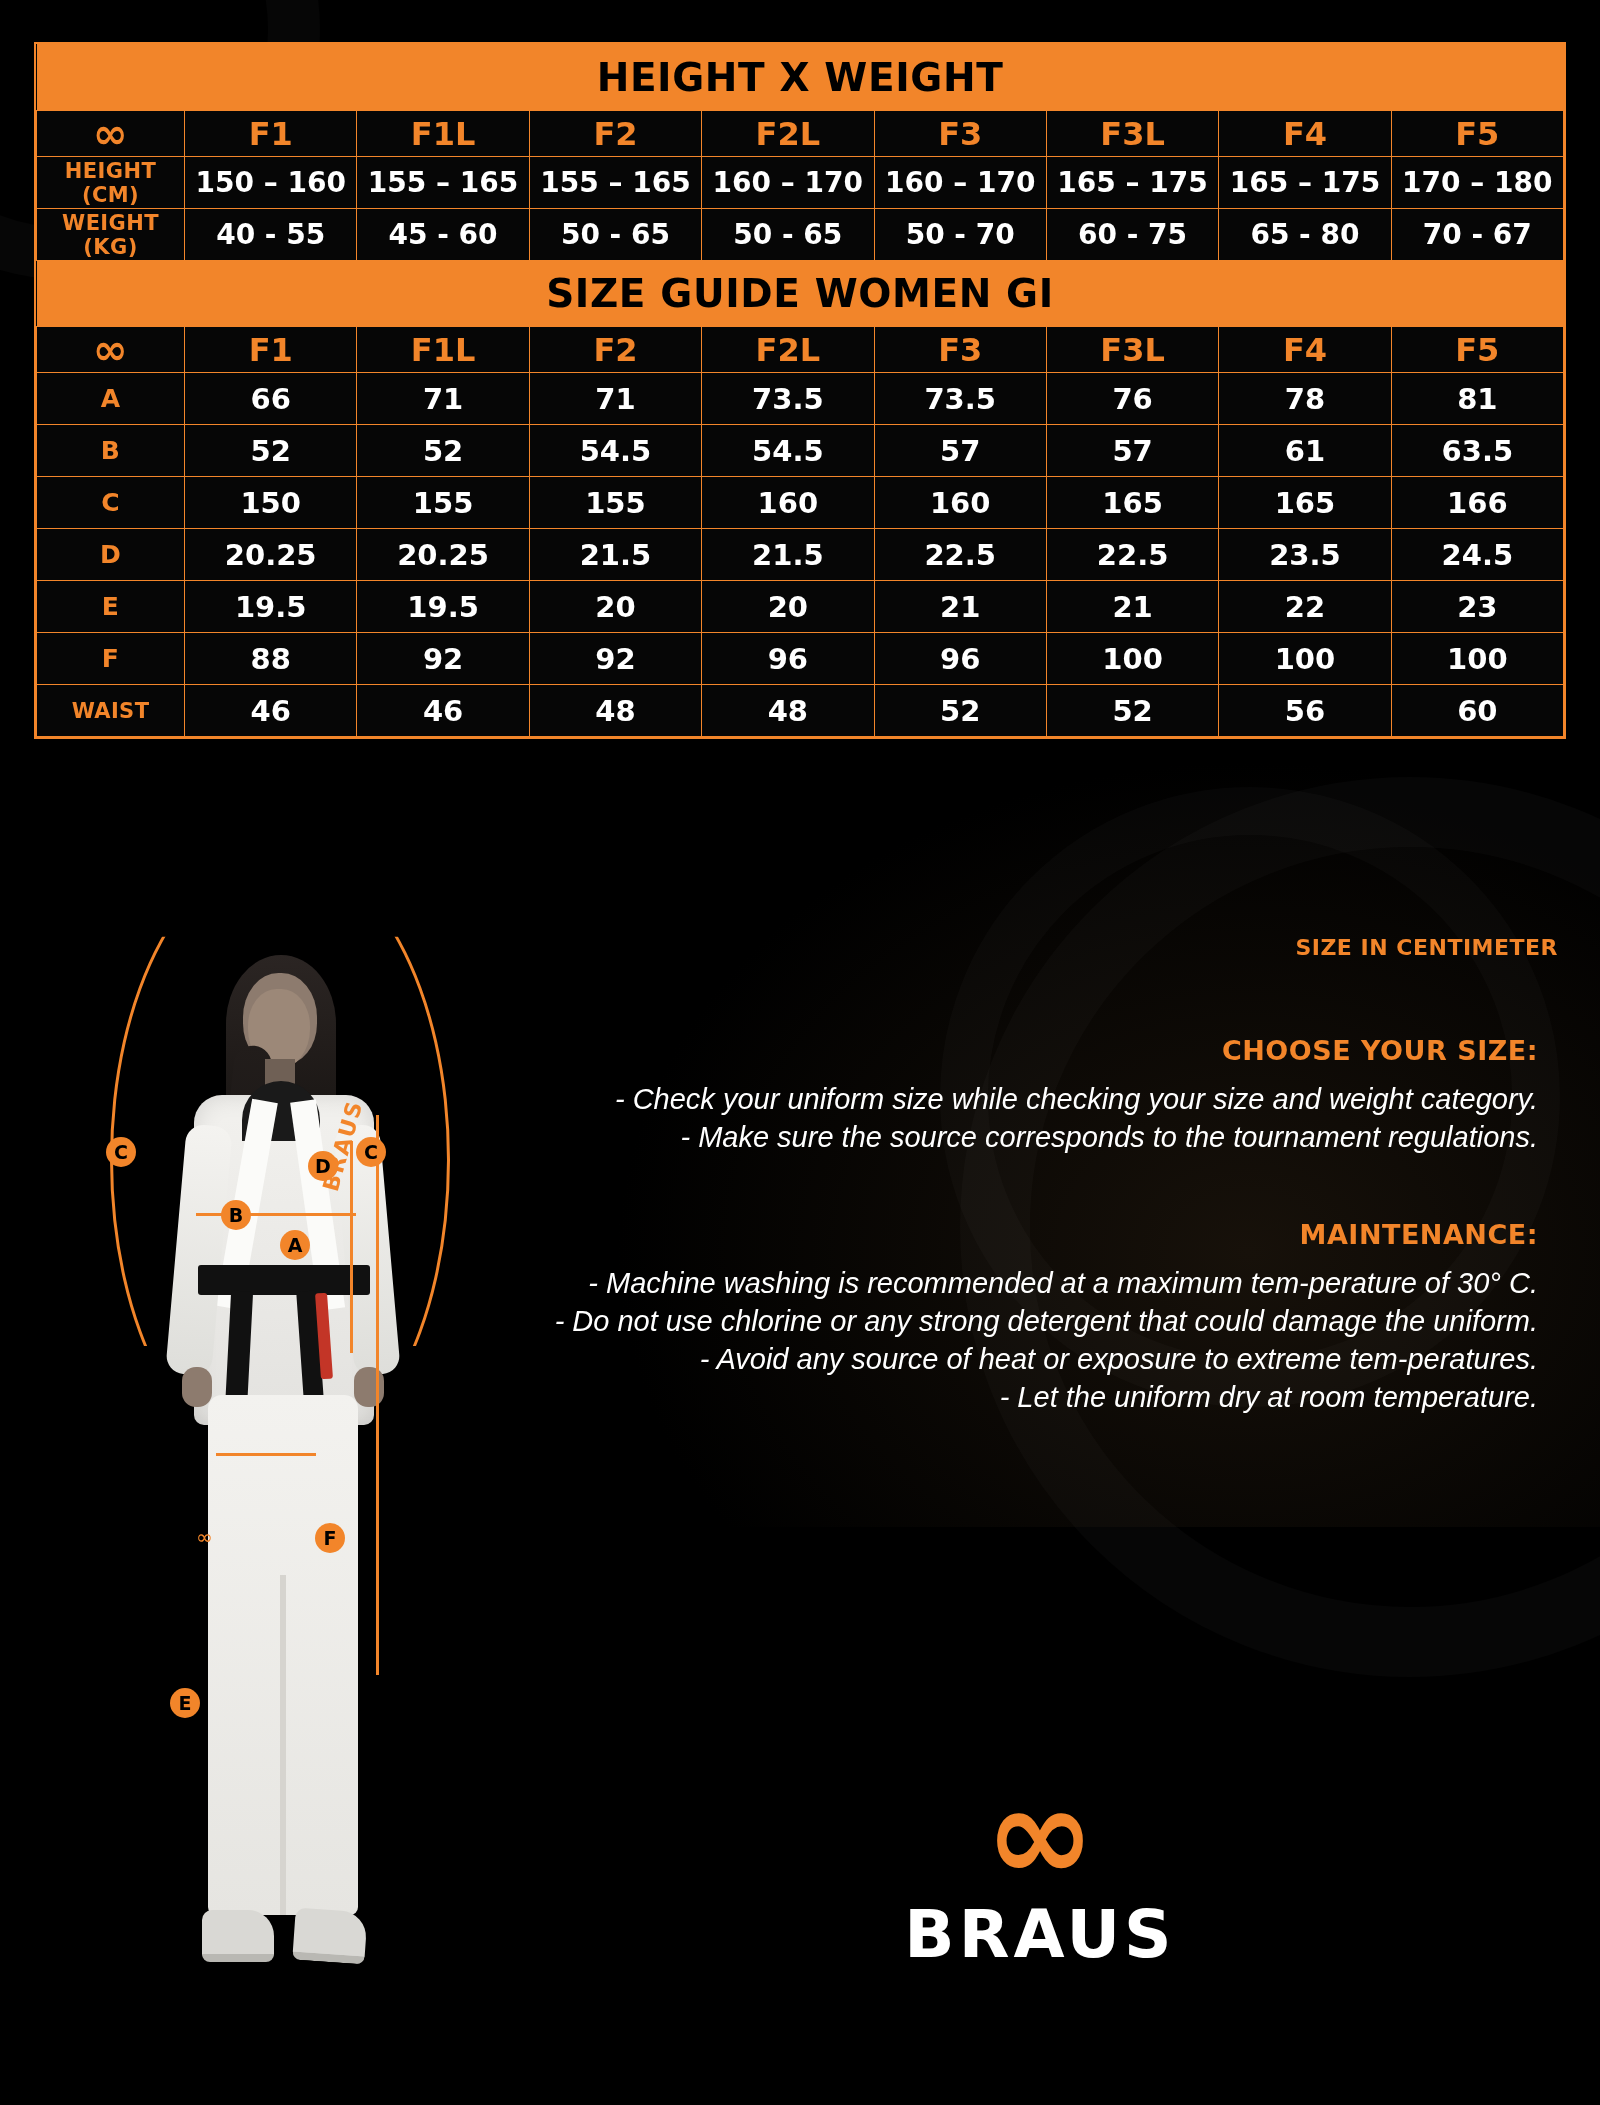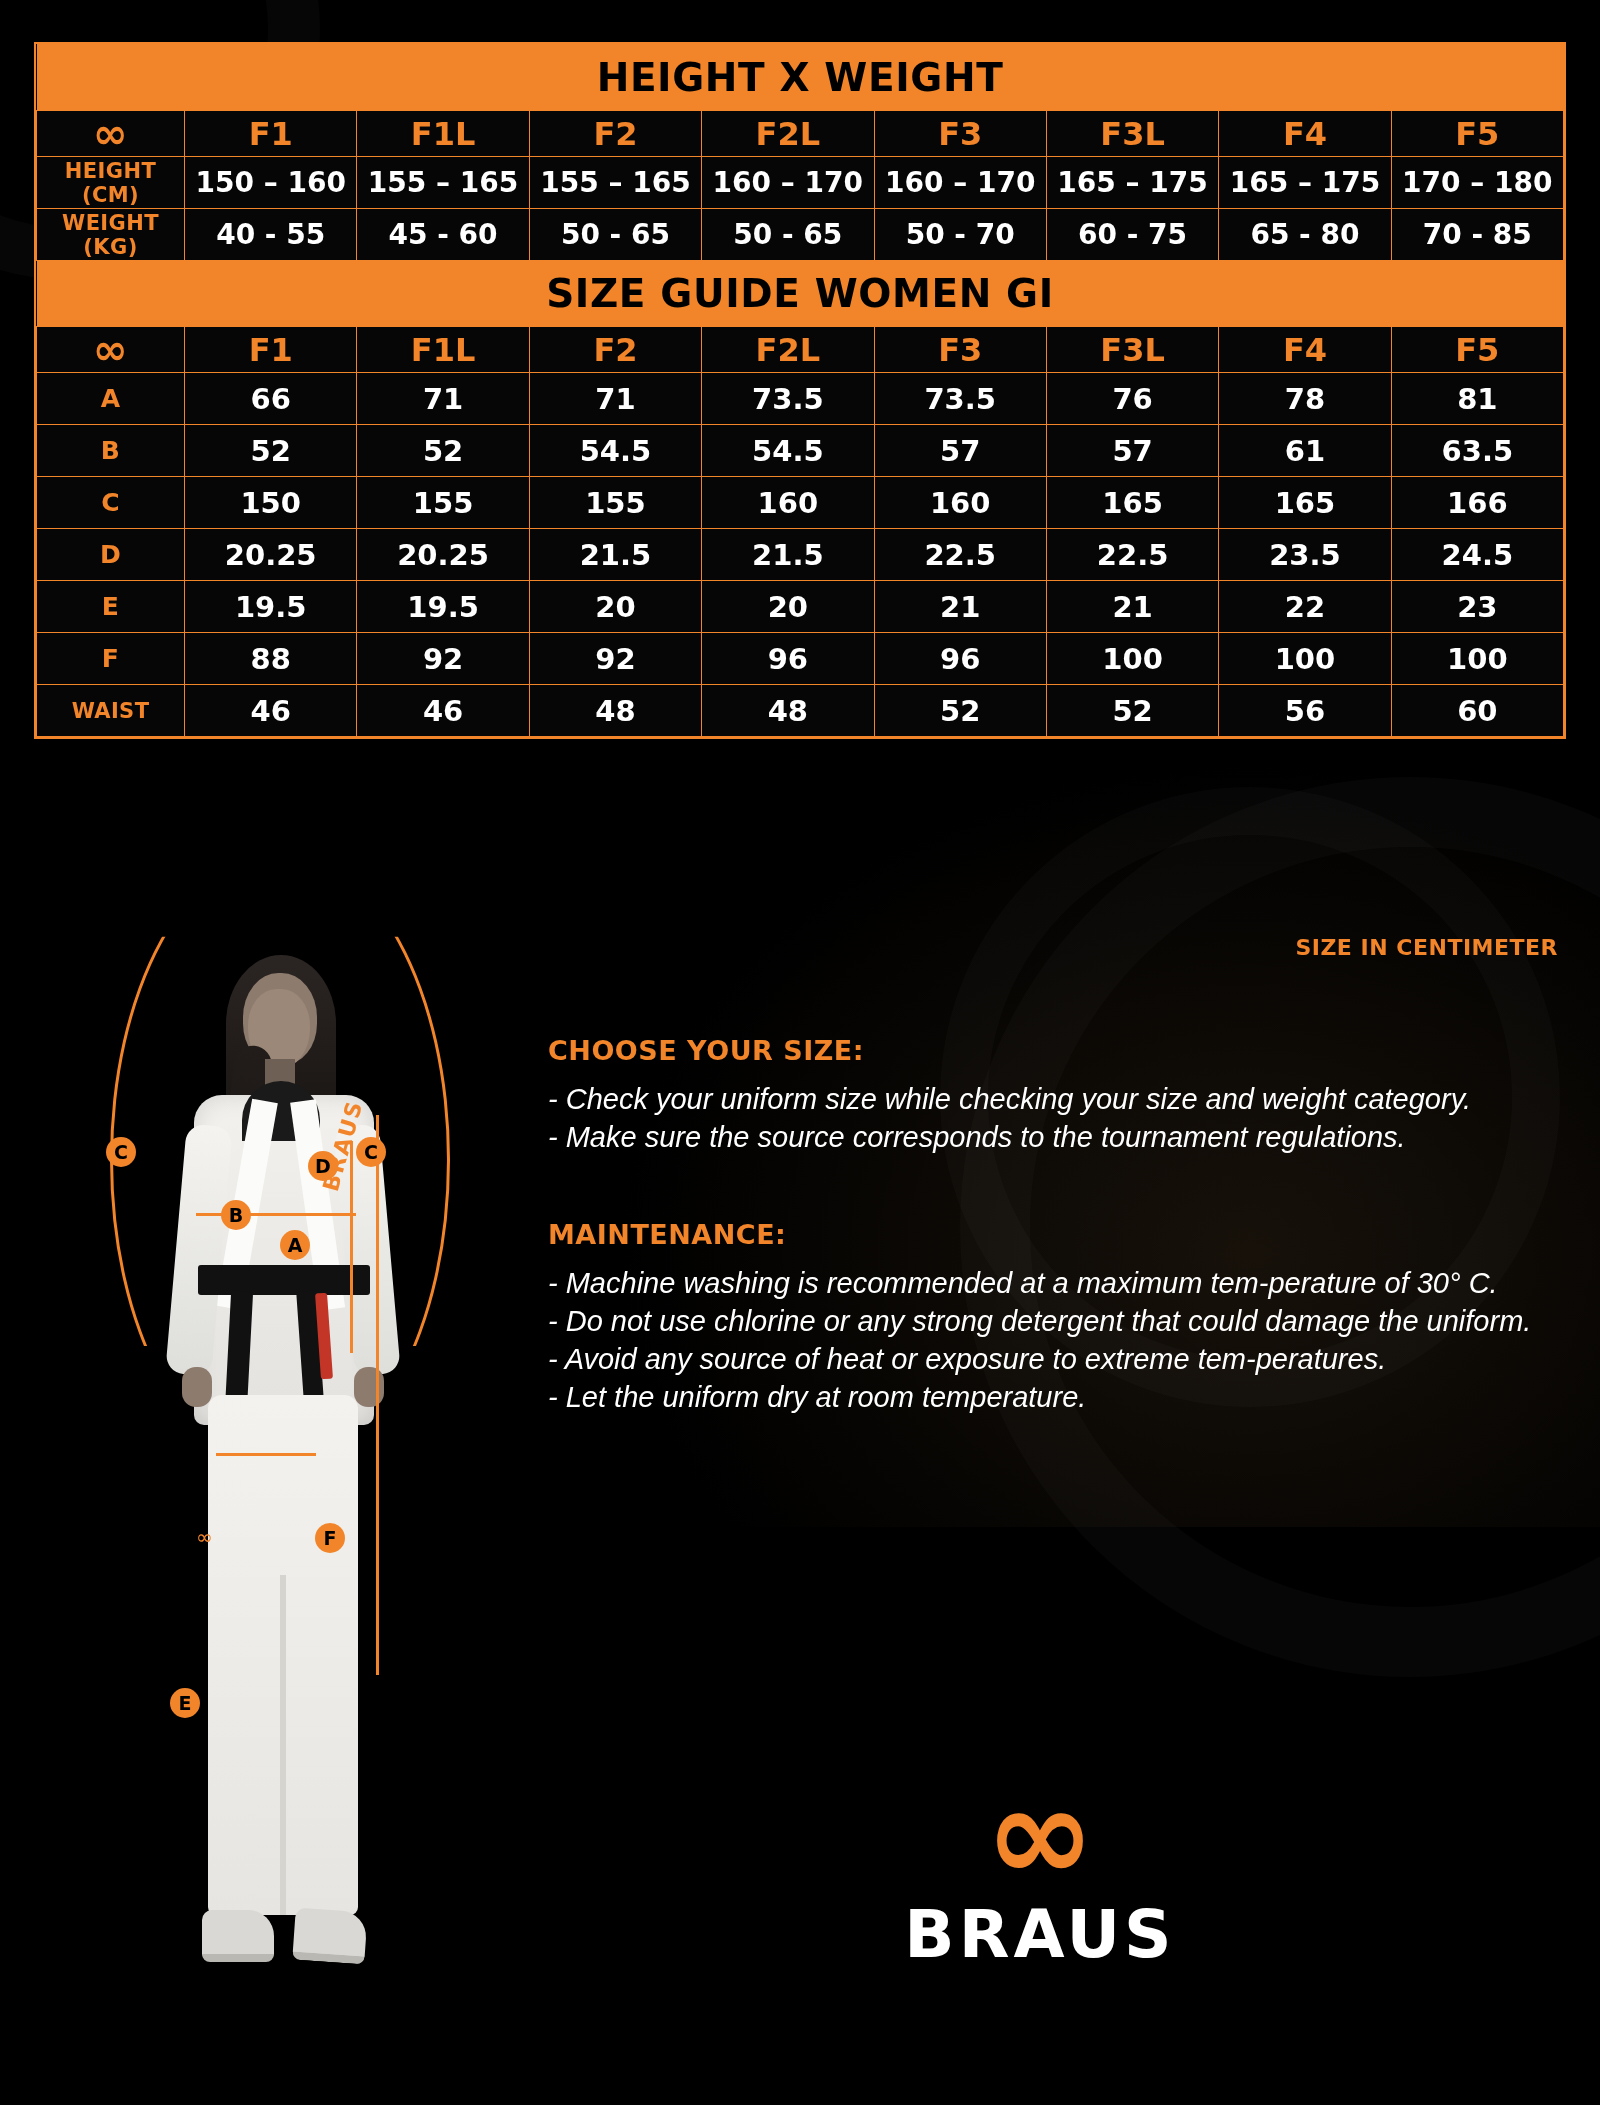--- a/index.html
+++ b/index.html
@@ -115,20 +115,21 @@
     letter-spacing: 0.5px;
     font-family: "DejaVu Sans", sans-serif;
   }
 
   
   .text-col {
     position: absolute;
     left: 548px;
     top: 1035px;
     width: 990px;
+    text-align: right;
   }
   .heading {
     color: #f2852a;
     font-weight: 700;
     font-size: 27px;
     letter-spacing: 0.5px;
     margin-bottom: 14px;
     font-family: "DejaVu Sans", sans-serif;
     text-transform: uppercase;
   }
@@ -404,21 +405,21 @@
 
         <tr class="r-h">
           <td class="rowlabel">WEIGHT (KG)</td>
           <td class="val small">40 - 55</td>
           <td class="val small">45 - 60</td>
           <td class="val small">50 - 65</td>
           <td class="val small">50 - 65</td>
           <td class="val small">50 - 70</td>
           <td class="val small">60 - 75</td>
           <td class="val small">65 - 80</td>
-          <td class="val small">70 - 85</td>
+          <td class="val small">70 - 67</td>
         </tr>
 
         <tr>
           <td class="band band-cell" colspan="9">SIZE GUIDE WOMEN GI</td>
         </tr>
         <tr class="r-hh">
           <td class="rowlabel"><span class="infinity">∞</span></td>
           <td class="colhead">F1</td>
           <td class="colhead">F1L</td>
           <td class="colhead">F2</td>

